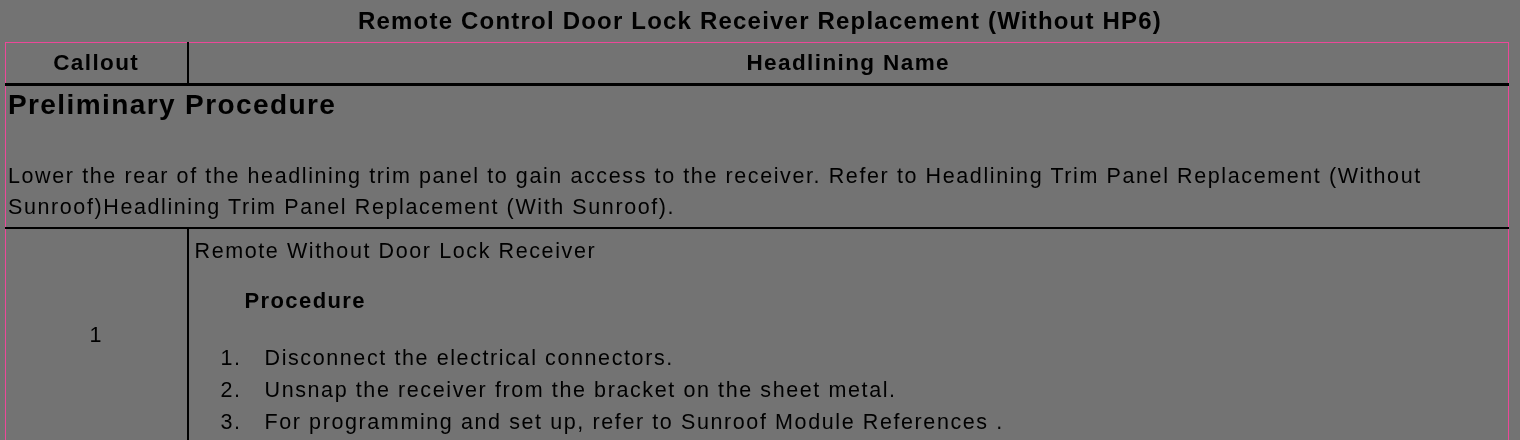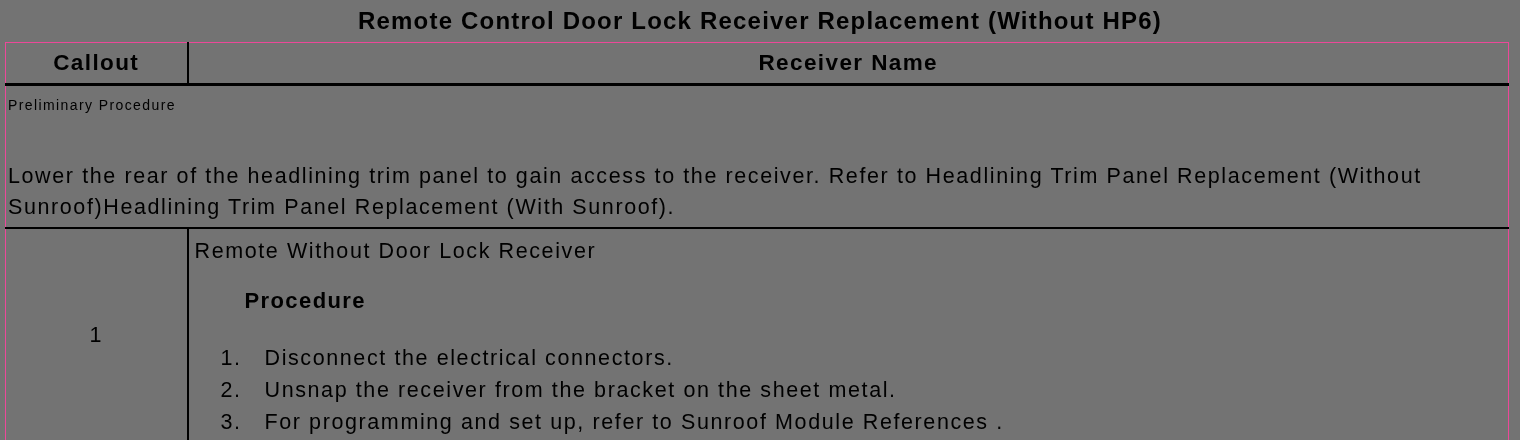--- a/index.html
+++ b/index.html
@@ -44,22 +44,22 @@
   }
   th.cell-header.callout { border-right: 2px solid #000000; }
   td.prelim-cell {
     border-bottom: 2px solid #000000;
     padding: 5px 8px 4px 2px;
     font-size: 21.5px;
     letter-spacing: 1.6px;
     vertical-align: top;
   }
   .prelim-heading {
-    font-weight: normal;
-    font-size: 14px;
+    font-weight: bold;
+    font-size: 28px;
     line-height: 28px;
     letter-spacing: 1.4px;
   }
   .prelim-text { line-height: 31px; margin-top: 12px; }
   .sp30 { height: 30px; }
   .sp20 { height: 20px; }
   .sp26 { height: 26px; }
   td.callout-cell {
     border-right: 2px solid #000000;
     text-align: center;
@@ -98,21 +98,21 @@
   <div class="doc-title">Remote Control Door Lock Receiver Replacement (Without HP6)</div>
 
   <table class="component-table">
     <colgroup>
       <col class="col-callout">
       <col class="col-component">
     </colgroup>
     <thead>
       <tr>
         <th class="cell-header callout">Callout</th>
-        <th class="cell-header">Receiver Name</th>
+        <th class="cell-header">Headlining Name</th>
       </tr>
     </thead>
     <tbody>
       <tr>
         <td class="prelim-cell" colspan="2">
           <div class="prelim-heading">Preliminary Procedure</div>
           <div class="sp30"></div>
           <div class="prelim-text">Lower the rear of the headlining trim panel to gain access to the receiver. Refer to Headlining Trim Panel Replacement (Without Sunroof)Headlining Trim Panel Replacement (With Sunroof).</div>
         </td>
       </tr>

